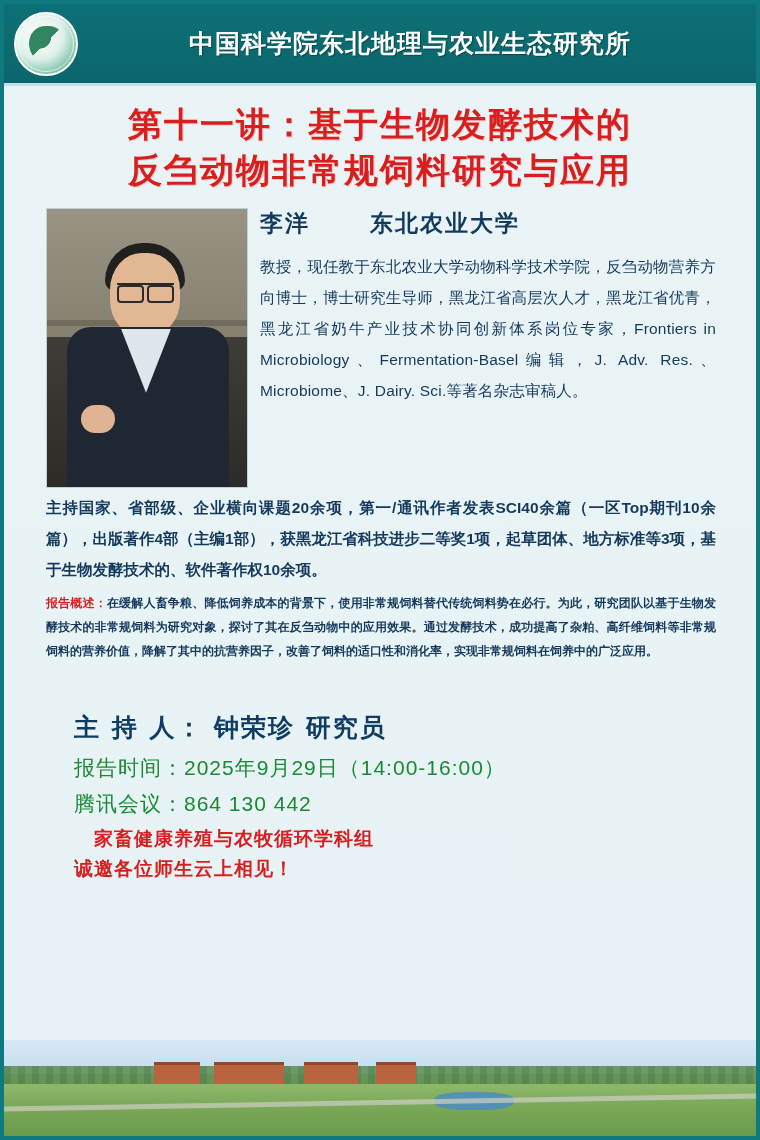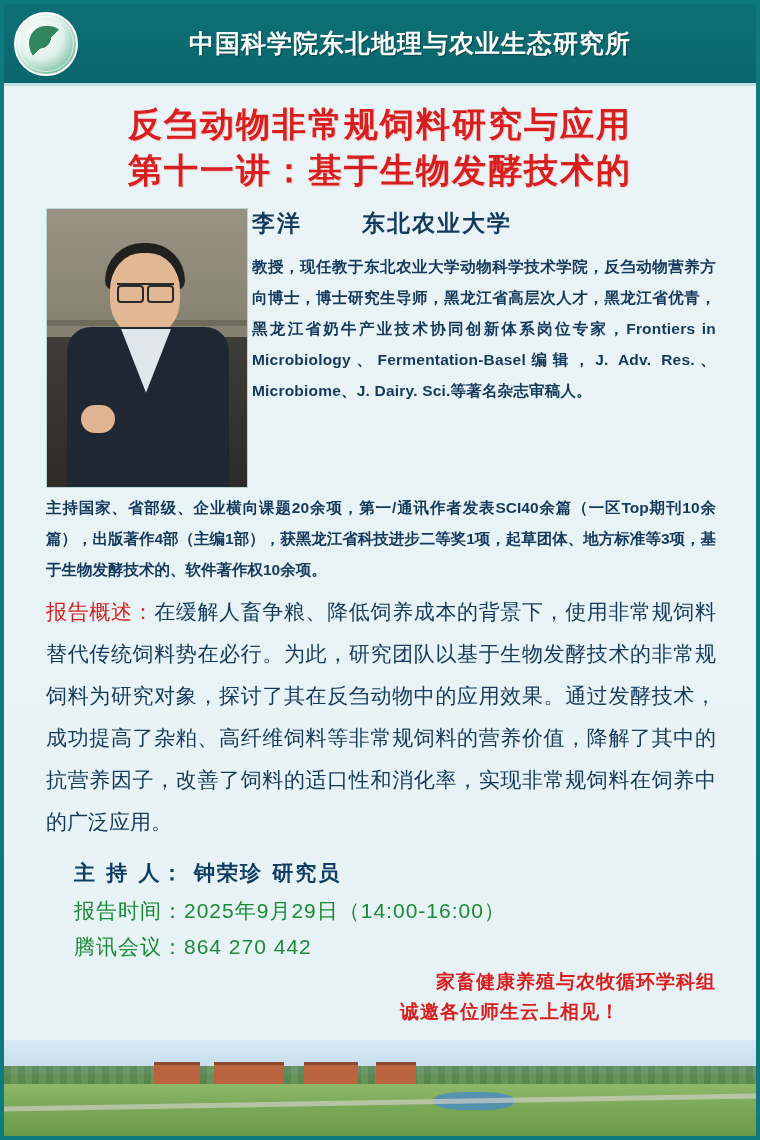--- a/index.html
+++ b/index.html
@@ -134,80 +134,81 @@
   }
   .portrait .shirt{
     position:absolute;left:74px;top:120px;width:50px;height:64px;background:#dfe6ec;
     clip-path:polygon(50% 100%,0 0,100% 0);
   }
   .portrait .hand{
     position:absolute;left:34px;top:196px;width:34px;height:28px;border-radius:14px;background:#e0b392;
   }
   .speaker-info{
     flex:1;
-    padding-left:4px;
+    padding-left:12px;
   }
   .speaker-name{
     font-family:"DejaVu Serif","Liberation Serif",serif;
     font-size:23px;font-weight:bold;color:#123a5e;
     letter-spacing:2px;
     margin-bottom:12px;
   }
   .speaker-bio{
     font-size:15.5px;
     line-height:2.0;
     color:#14395c;
-    font-weight:bold;
+    font-weight:normal;
     text-align:justify;
     letter-spacing:.2px;
   }
   .bio-wide{
     padding:4px 40px 0 42px;
     font-size:15.5px;
     line-height:2.0;
     color:#14395c;
     font-weight:bold;
     text-align:justify;
   }
   .abstract{
     padding:6px 40px 0 42px;
-    font-size:21px;
+    font-size:12px;
     line-height:2.0;
     color:#14395c;
-    font-weight:normal;
+    font-weight:bold;
     text-align:justify;
   }
   .abstract-label{color:#d81f1f;}
   
   .meta{
     padding:16px 40px 0 70px;
   }
   .host{
     font-family:"DejaVu Serif","Liberation Serif",serif;
-    font-size:21px;font-weight:bold;color:#0f3c63;
+    font-size:25px;font-weight:bold;color:#0f3c63;
     letter-spacing:2px;
     margin-bottom:10px;
+    margin-top:32px;
   }
   .meta-line{
     font-size:21px;font-weight:normal;color:#1a8a34;
     letter-spacing:1px;
     margin-bottom:8px;
   }
   .group-line{
-    text-align:right;
+    text-align:left;
     color:#d81f1f;
     font-family:"DejaVu Serif","Liberation Serif",serif;
     font-weight:bold;
     font-size:19px;
     letter-spacing:1px;
     margin-top:0;
     padding-left:20px;
   }
   .invite-line{
-    text-align:right;
+    text-align:left;
     color:#d81f1f;
     font-family:"DejaVu Serif","Liberation Serif",serif;
     font-weight:bold;
     font-size:19px;
     letter-spacing:1px;
     margin-top:4px;
     padding-right:96px;
   }
   
   .footer-photo{
@@ -234,22 +235,22 @@
   <div class="header">
     <div class="logo">
       <div class="logo-ring"></div>
     </div>
     <div class="header-titles">
       <div class="h-line1">中国科学院东北地理与农业生态研究所</div>
     </div>
   </div>
 
   <div class="title-block">
+    <div class="title-line">第十一讲：基于生物发酵技术的</div>
     <div class="title-line">反刍动物非常规饲料研究与应用</div>
-    <div class="title-line">第十一讲：基于生物发酵技术的</div>
   </div>
 
   <div class="speaker-row">
     <div class="portrait">
       <div class="wall"></div>
       <div class="rail"></div>
       <div class="board"></div>
       <div class="hair"></div>
       <div class="head"></div>
       <div class="glasses"></div>
@@ -269,21 +270,21 @@
 
   <div class="bio-wide">主持国家、省部级、企业横向课题20余项，第一/通讯作者发表SCI40余篇（一区Top期刊10余篇），出版著作4部（主编1部），获黑龙江省科技进步二等奖1项，起草团体、地方标准等3项，基于生物发酵技术的、软件著作权10余项。</div>
 
   <div class="abstract">
     <span class="abstract-label">报告概述：</span><span>在缓解人畜争粮、降低饲养成本的背景下，使用非常规饲料替代传统饲料势在必行。为此，研究团队以基于生物发酵技术的非常规饲料为研究对象，探讨了其在反刍动物中的应用效果。通过发酵技术，成功提高了杂粕、高纤维饲料等非常规饲料的营养价值，降解了其中的抗营养因子，改善了饲料的适口性和消化率，实现非常规饲料在饲养中的广泛应用。</span>
   </div>
 
   <div class="meta">
     <div class="host">主 持 人： 钟荣珍 研究员</div>
     <div class="meta-line">报告时间：2025年9月29日（14:00-16:00）</div>
-    <div class="meta-line">腾讯会议：864 270 442</div>
+    <div class="meta-line">腾讯会议：864 130 442</div>
     <div class="group-line">家畜健康养殖与农牧循环学科组</div>
     <div class="invite-line">诚邀各位师生云上相见！</div>
   </div>
 
   <div class="footer-photo">
     <div class="fp-sky"></div>
     <div class="fp-trees"></div>
     <div class="fp-bld b1"></div>
     <div class="fp-bld b2"></div>
     <div class="fp-bld b3"></div>

